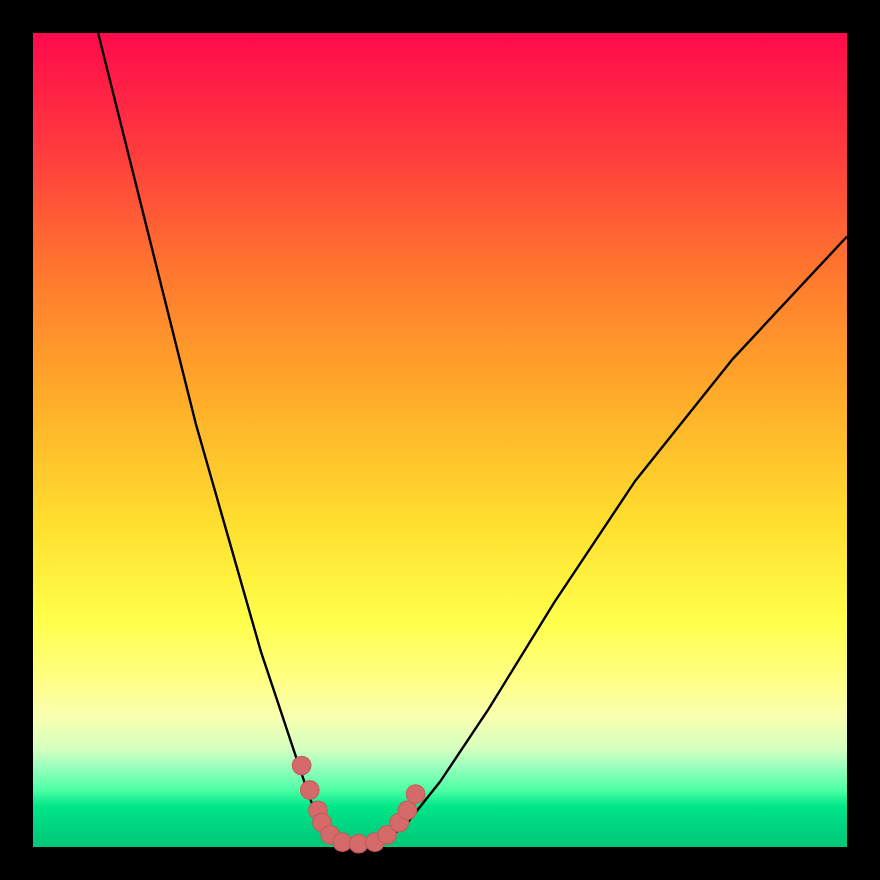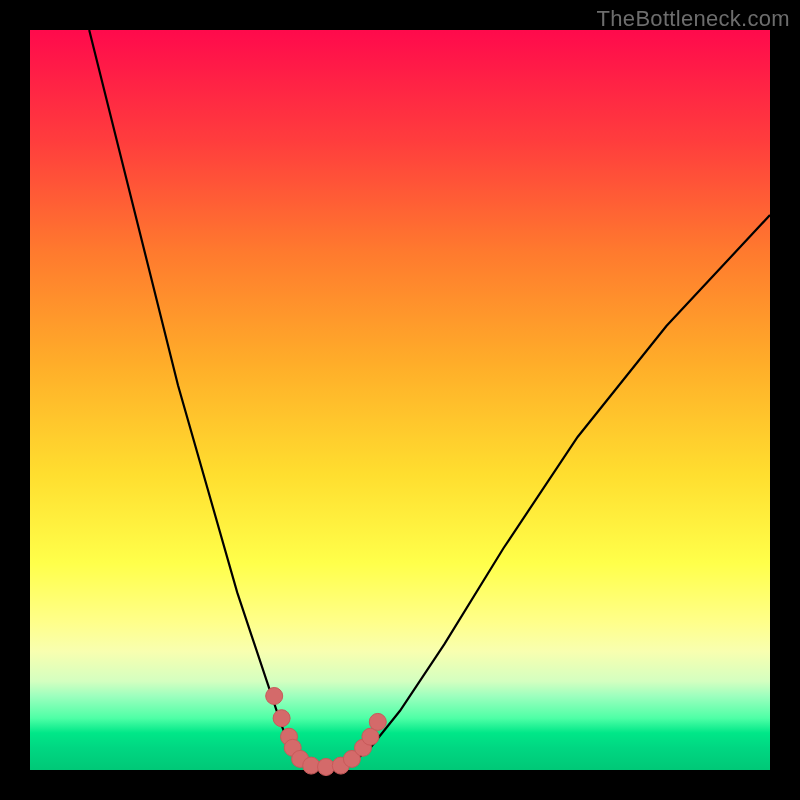--- a/index.html
+++ b/index.html
@@ -58,21 +58,20 @@
     width: 740px;
     height: 740px;
     overflow: visible;
   }
 </style>
 </head>
 <body>
 
 <div class="frame">
 
-  <div class="watermark">TheBottleneck.com</div>
 
   <div class="plot-area">
     <svg class="curves" viewBox="0 0 740 740" preserveAspectRatio="none">
       <path id="left-curve-path" fill="none" stroke="#000" stroke-width="2.2" d="M59.2 0.0 L88.8 118.4 L118.4 236.8 L148.0 355.2 L177.6 458.8 L207.2 562.4 L222.0 606.8 L236.8 651.2 L251.6 695.6 L262.7 721.5 L273.8 736.3"></path>
       <path id="floor-path" fill="none" stroke="#000" stroke-width="2.2" d="M273.8 736.3 L296.0 737.8 L318.2 736.3"></path>
       <path id="right-curve-path" fill="none" stroke="#000" stroke-width="2.2" d="M318.2 736.3 L340.4 717.8 L370.0 680.8 L414.4 614.2 L473.6 518.0 L547.6 407.0 L636.4 296.0 L740.0 185.0"></path>
       <g id="dots-group">
           <circle cx="244.2" cy="666.0" r="8.5" fill="#d46a6a" stroke="#c85a5a" stroke-width="1"></circle>
           <circle cx="251.6" cy="688.2" r="8.5" fill="#d46a6a" stroke="#c85a5a" stroke-width="1"></circle>
           <circle cx="259.0" cy="706.7" r="8.5" fill="#d46a6a" stroke="#c85a5a" stroke-width="1"></circle>

